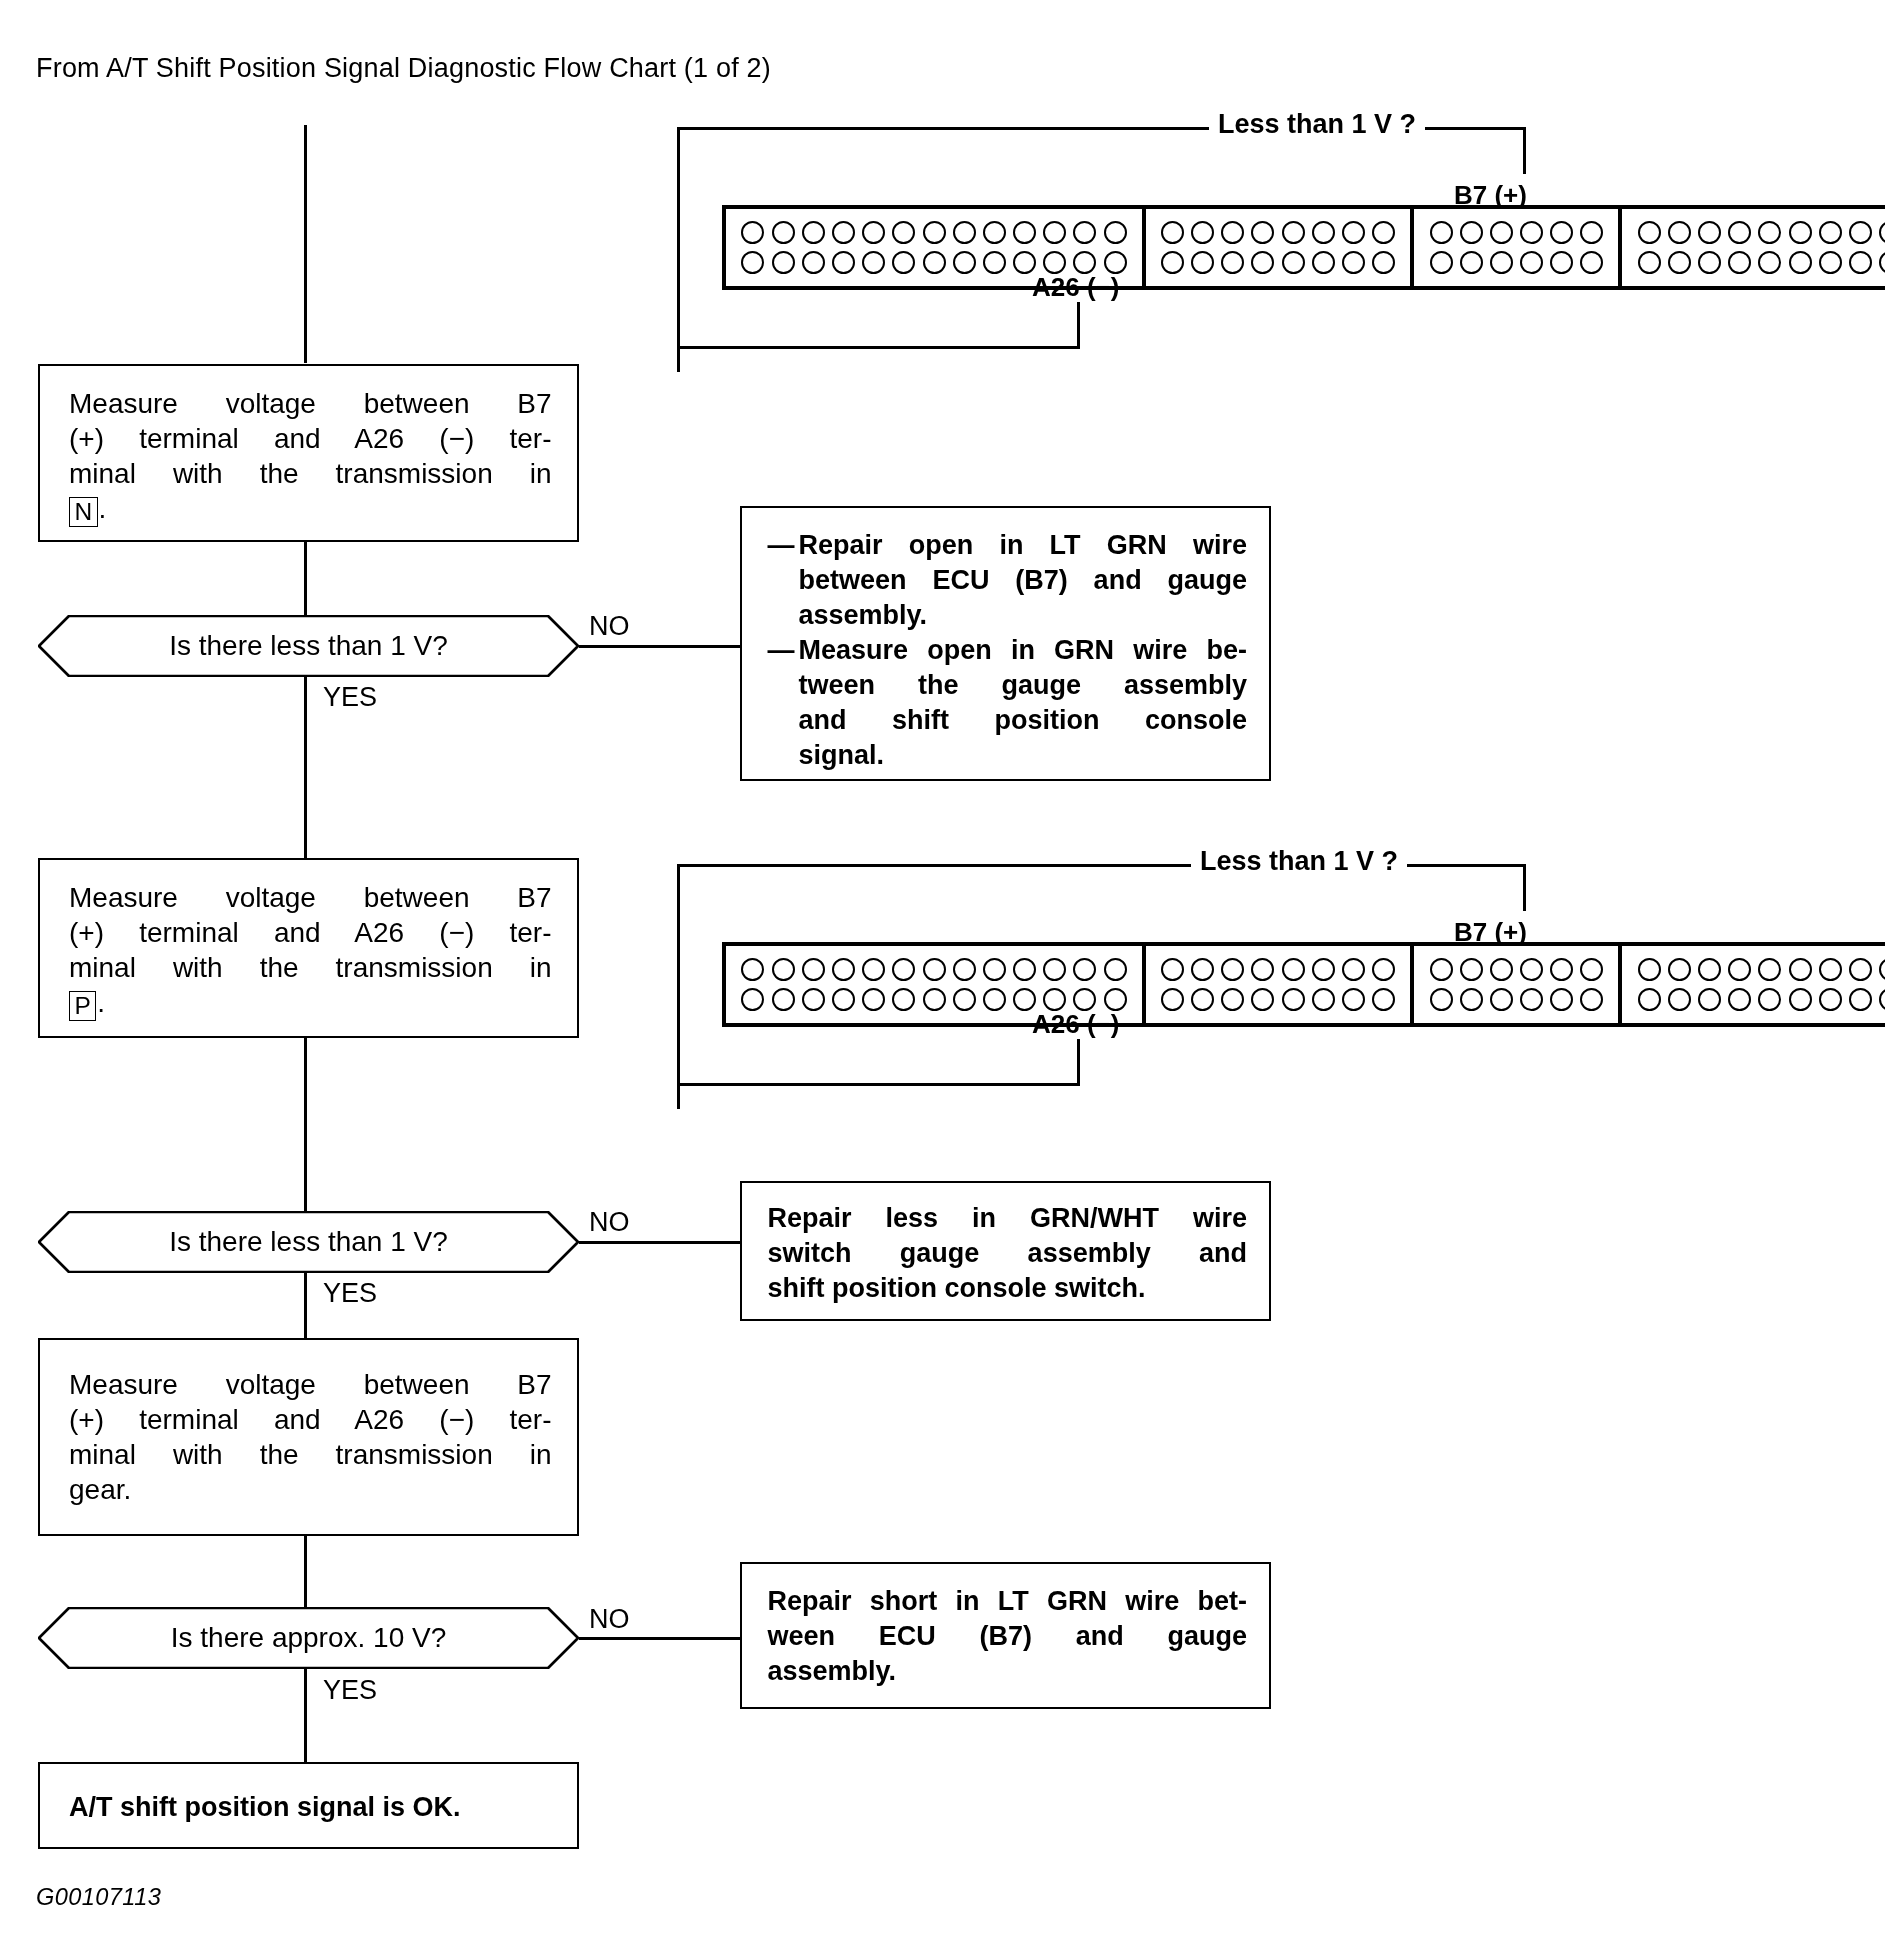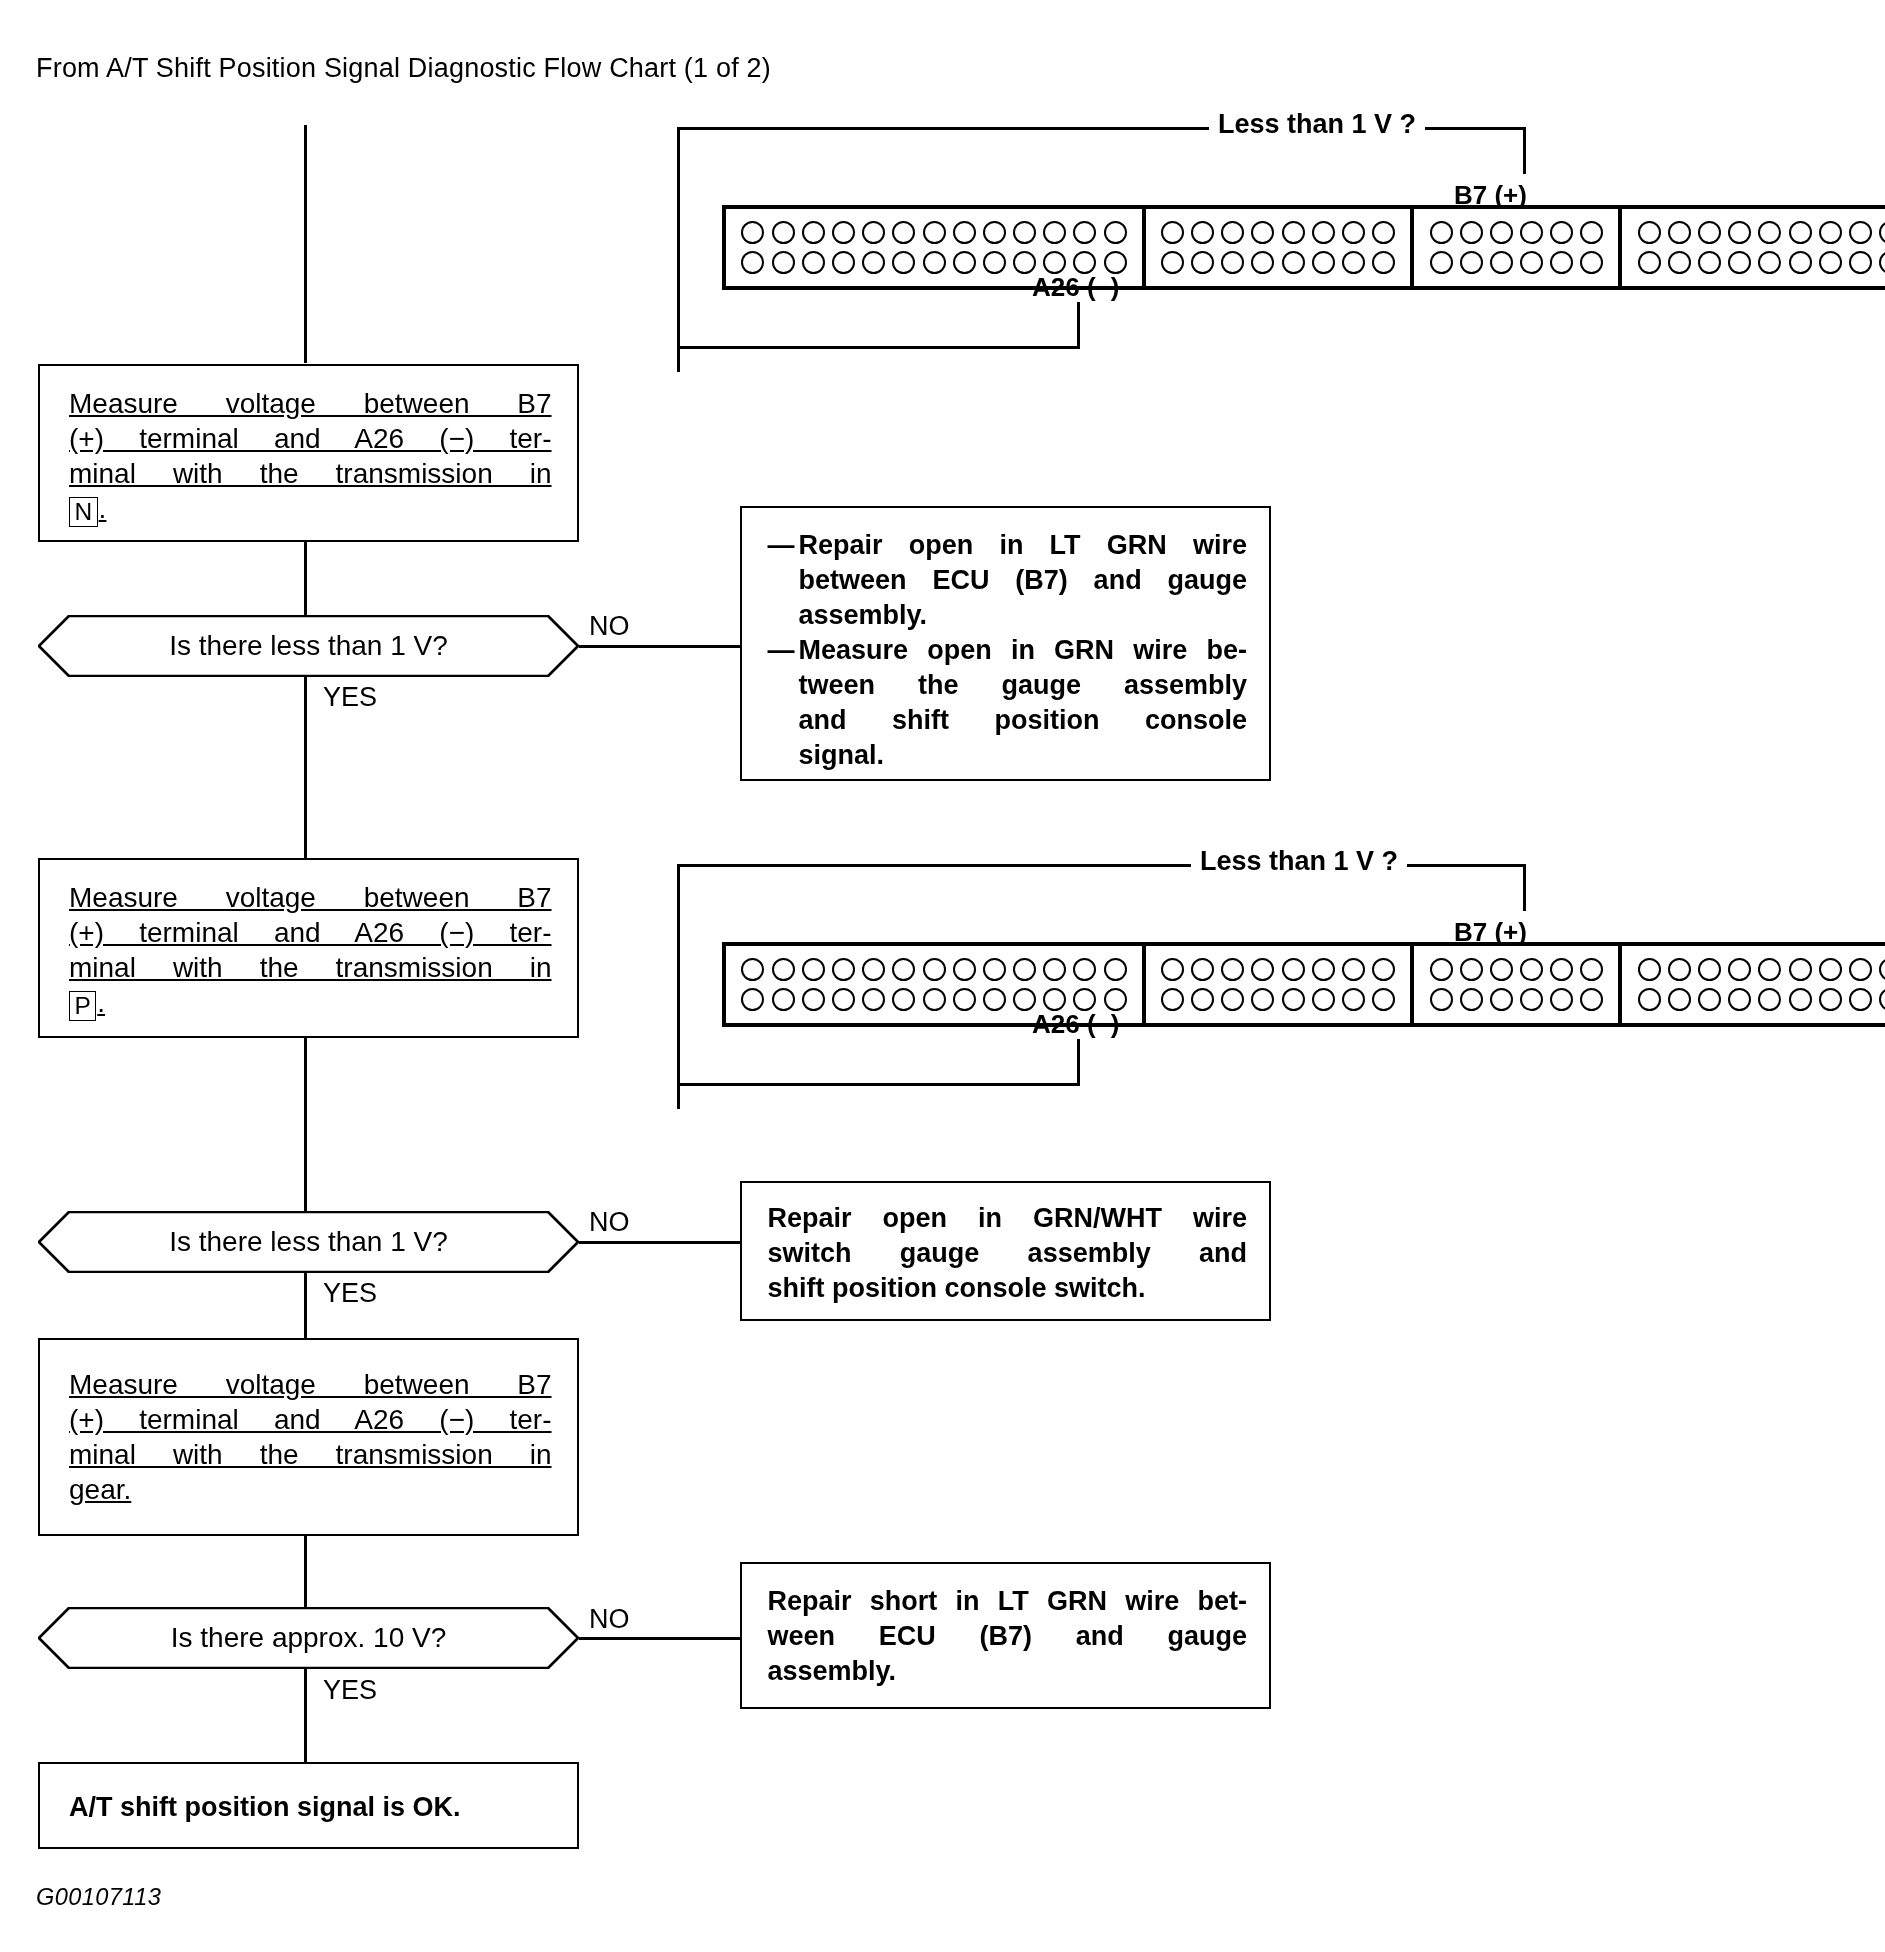--- a/index.html
+++ b/index.html
@@ -38,21 +38,20 @@
 
   
   .vline { background: #000; width: 2.7px; }
   .hline { background: #000; height: 2.7px; }
 
   
   .proc-box {
     border: 2.7px solid #000;
     background: #fff;
     box-sizing: border-box;
-    text-decoration: underline;
   }
   .proc-text {
     font-size: 28px;
     line-height: 35px;
     text-align: justify;
     text-align-last: left;
     color: #000;
     padding: 0;
   }
   .proc-text .ln {
@@ -470,21 +469,21 @@
       <polygon points="34,1 561,1 594,34 561,67 34,67 1,34" fill="#ffffff" stroke="#000000" stroke-width="3"></polygon>
     </svg>
     <div class="hex-label" style="top:14.5px;">Is there less than 1 V?</div>
   </div>
   <div class="branch-label" style="left:589px; top:1207px;">NO</div>
   <div class="branch-label" style="left:323px; top:1278px;">YES</div>
   <div class="abs hline" style="left:579px; top:1241px; width:164px;"></div>
 
   <div class="abs act-box" style="left:740px; top:1181px; width:531px; height:140px;">
     <div class="act-text" style="padding:18px 22px 0 25.5px;">
-      <span class="ln">Repair  open  in  GRN/WHT  wire</span>
+      <span class="ln">Repair  less  in  GRN/WHT  wire</span>
       <span class="ln">switch   gauge   assembly   and</span>
       <span class="ln last">shift position console switch.</span>
     </div>
   </div>
 
   <div class="abs proc-box" style="left:38px; top:1338px; width:541px; height:198px;">
     <div class="proc-text" style="padding:27px 25.5px 0 29px;">
       <span class="ln">Measure  voltage  between  B7</span>
       <span class="ln">(+)  terminal  and  A26  (−)  ter-</span>
       <span class="ln">minal  with  the  transmission  in</span>

